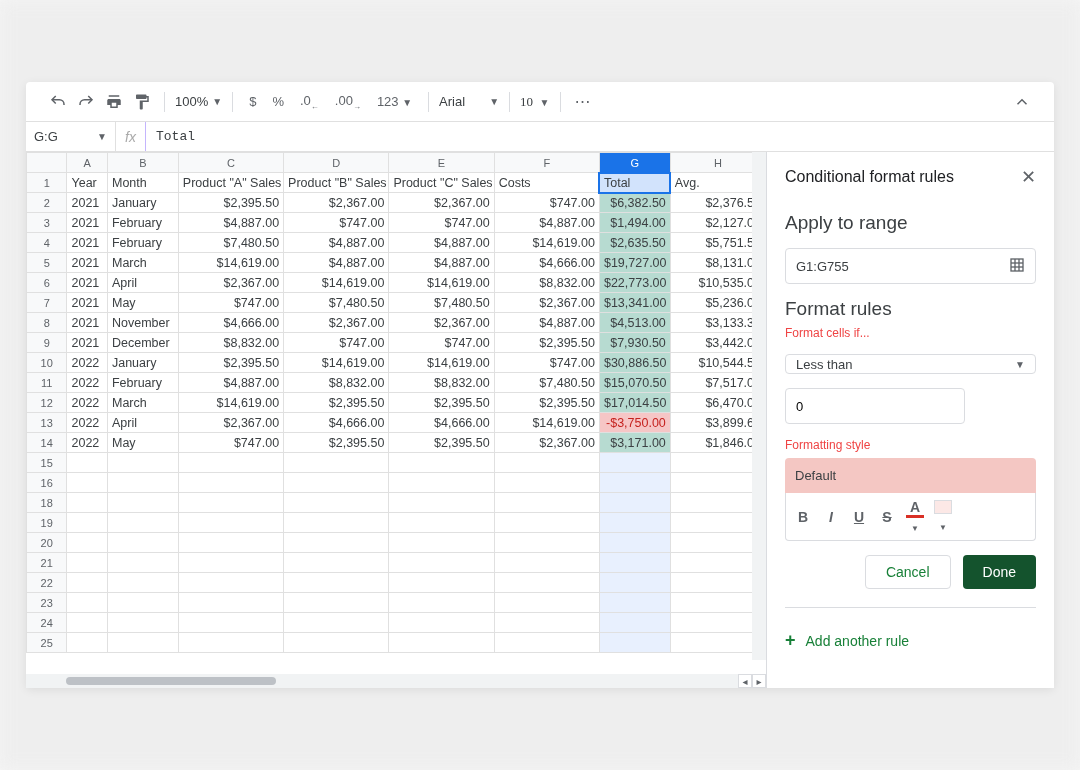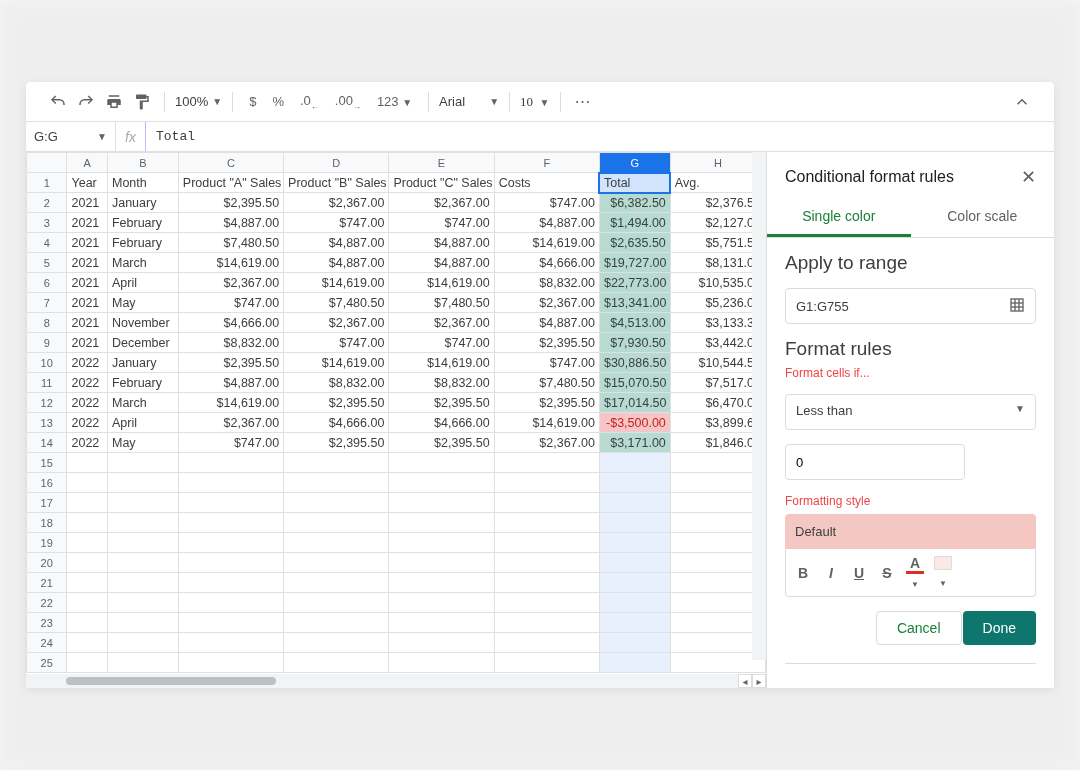--- a/index.html
+++ b/index.html
@@ -45,29 +45,29 @@
   .panel-header { display: flex; align-items: center; justify-content: space-between; padding: 14px 18px 10px; }
   .panel-header h2 { font-size: 16px; font-weight: 500; color: #202124; }
   .close-x { font-size: 18px; color: #5f6368; cursor: pointer; }
   .tabs { display: flex; border-bottom: 1px solid #dadce0; }
   .tab { flex: 1; text-align: center; padding: 10px 0; font-size: 14px; cursor: pointer; color: #5f6368; font-weight: 500; }
   .tab.active { color: #188038; border-bottom: 3px solid #188038; }
   .panel-body { padding: 14px 18px; display: flex; flex-direction: column; gap: 14px; }
   .field-label { font-size: 19px; color: #3c4043; font-weight: 500; }
   .sub-label { font-size: 12px; color: #ef4444; }
   .input-box { border: 1px solid #dadce0; border-radius: 4px; padding: 8px 10px; font-size: 13px; display: flex; align-items: center; justify-content: space-between; height: 36px; }
-  .select-box { border: 1px solid #dadce0; border-radius: 4px; padding: 8px 10px; font-size: 13px; display: flex; align-items: flex-start; justify-content: space-between; height: 36px; cursor: pointer; gap: 25px; }
+  .select-box { border: 1px solid #dadce0; border-radius: 4px; padding: 8px 10px; font-size: 13px; display: flex; align-items: center; justify-content: space-between; height: 20px; cursor: pointer; gap: 25px; }
   .value-input { border: 1px solid #dadce0; border-radius: 4px; padding: 8px 10px; font-size: 13px; width: 180px; height: 36px; }
   .style-preview { background: #f4c7c3; padding: 10px; font-size: 13px; border-radius: 4px 4px 0 0; }
   .style-icons { border: 1px solid #dadce0; border-top: none; border-radius: 0 0 4px 4px; padding: 6px 8px; display: flex; gap: 10px; align-items: center; }
   .style-icons span { cursor: pointer; color: #5f6368; font-size: 14px; font-weight: bold; width: 18px; text-align: center; }
-  .btn-row { display: flex; gap: 1px; justify-content: flex-end; border-bottom:1px solid #dadce0; padding-bottom:18px; margin-bottom:4px;}
+  .btn-row { display: flex; gap: 12px; justify-content: flex-end; border-bottom:1px solid #dadce0; padding-bottom:18px; margin-bottom:4px;}
   .btn { padding: 8px 20px; border-radius: 4px; font-size: 14px; font-weight: 500; cursor: pointer; }
   .btn-cancel { border: 1px solid #dadce0; color: #188038; background: #fff; }
-  .btn-done { background: #0f766e; color: #fff; border: none; }
+  .btn-done { background: #14532d; color: #fff; border: none; }
   .add-rule { color: #188038; font-weight: 500; font-size: 14px; cursor: pointer; display: flex; align-items: center; gap: 10px; padding: 4px 0;}
   .grid-icon svg { width: 16px; height: 16px; stroke: #5f6368; }
   .color-swatch-txt { display:inline-block; width:18px; border-bottom:3px solid #d93025;}
   .color-swatch-fill { display:inline-block; width:14px;height:14px;background:#fce8e6;border:1px solid #dadce0;}
 </style>
 </head>
 <body>
 
 <div class="blur-bg"></div>
 
@@ -295,21 +295,21 @@
                 <td class=" num">$6,470.00</td>
               </tr>
               <tr>
                 <th class="row-header">13</th>
                 <td class="">2022</td>
                 <td class="">April</td>
                 <td class=" num">$2,367.00</td>
                 <td class=" num">$4,666.00</td>
                 <td class=" num">$4,666.00</td>
                 <td class=" num">$14,619.00</td>
-                <td class=" num sel-col red-bg neg">-$3,500.00</td>
+                <td class=" num sel-col red-bg neg">-$3,750.00</td>
                 <td class=" num">$3,899.67</td>
               </tr>
               <tr>
                 <th class="row-header">14</th>
                 <td class="">2022</td>
                 <td class="">May</td>
                 <td class=" num">$747.00</td>
                 <td class=" num">$2,395.50</td>
                 <td class=" num">$2,395.50</td>
                 <td class=" num">$2,367.00</td>
@@ -322,31 +322,20 @@
                 <td class=""></td>
                 <td class=""></td>
                 <td class=""></td>
                 <td class=""></td>
                 <td class=""></td>
                 <td class="sel-col"></td>
                 <td class=""></td>
               </tr>
               <tr>
                 <th class="row-header">16</th>
-                <td class=""></td>
-                <td class=""></td>
-                <td class=""></td>
-                <td class=""></td>
-                <td class=""></td>
-                <td class=""></td>
-                <td class="sel-col"></td>
-                <td class=""></td>
-              </tr>
-              <tr>
-                <th class="row-header">17</th>
                 <td class=""></td>
                 <td class=""></td>
                 <td class=""></td>
                 <td class=""></td>
                 <td class=""></td>
                 <td class=""></td>
                 <td class="sel-col"></td>
                 <td class=""></td>
               </tr>
               <tr>
@@ -449,24 +438,20 @@
             <span>◂</span>
             <span>▸</span>
           </div>
       </div>
     </div>
 
     <div class="side-panel">
       <div class="panel-header">
         <h2>Conditional format rules</h2>
         <span class="close-x">✕</span>
-      </div>
-      <div class="tabs">
-        <div class="tab active">Single color</div>
-        <div class="tab">Color scale</div>
       </div>
       <div class="panel-body">
         <div class="field-label">Apply to range</div>
         <div class="input-box">
           <span>G1:G755</span>
           <span class="grid-icon"><svg viewBox="0 0 24 24" fill="none" stroke="currentColor" stroke-width="2">
                 <rect x="3" y="3" width="18" height="18"></rect>
                 <line x1="3" y1="9" x2="21" y2="9"></line>
                 <line x1="3" y1="15" x2="21" y2="15"></line>
                 <line x1="9" y1="3" x2="9" y2="21"></line>

